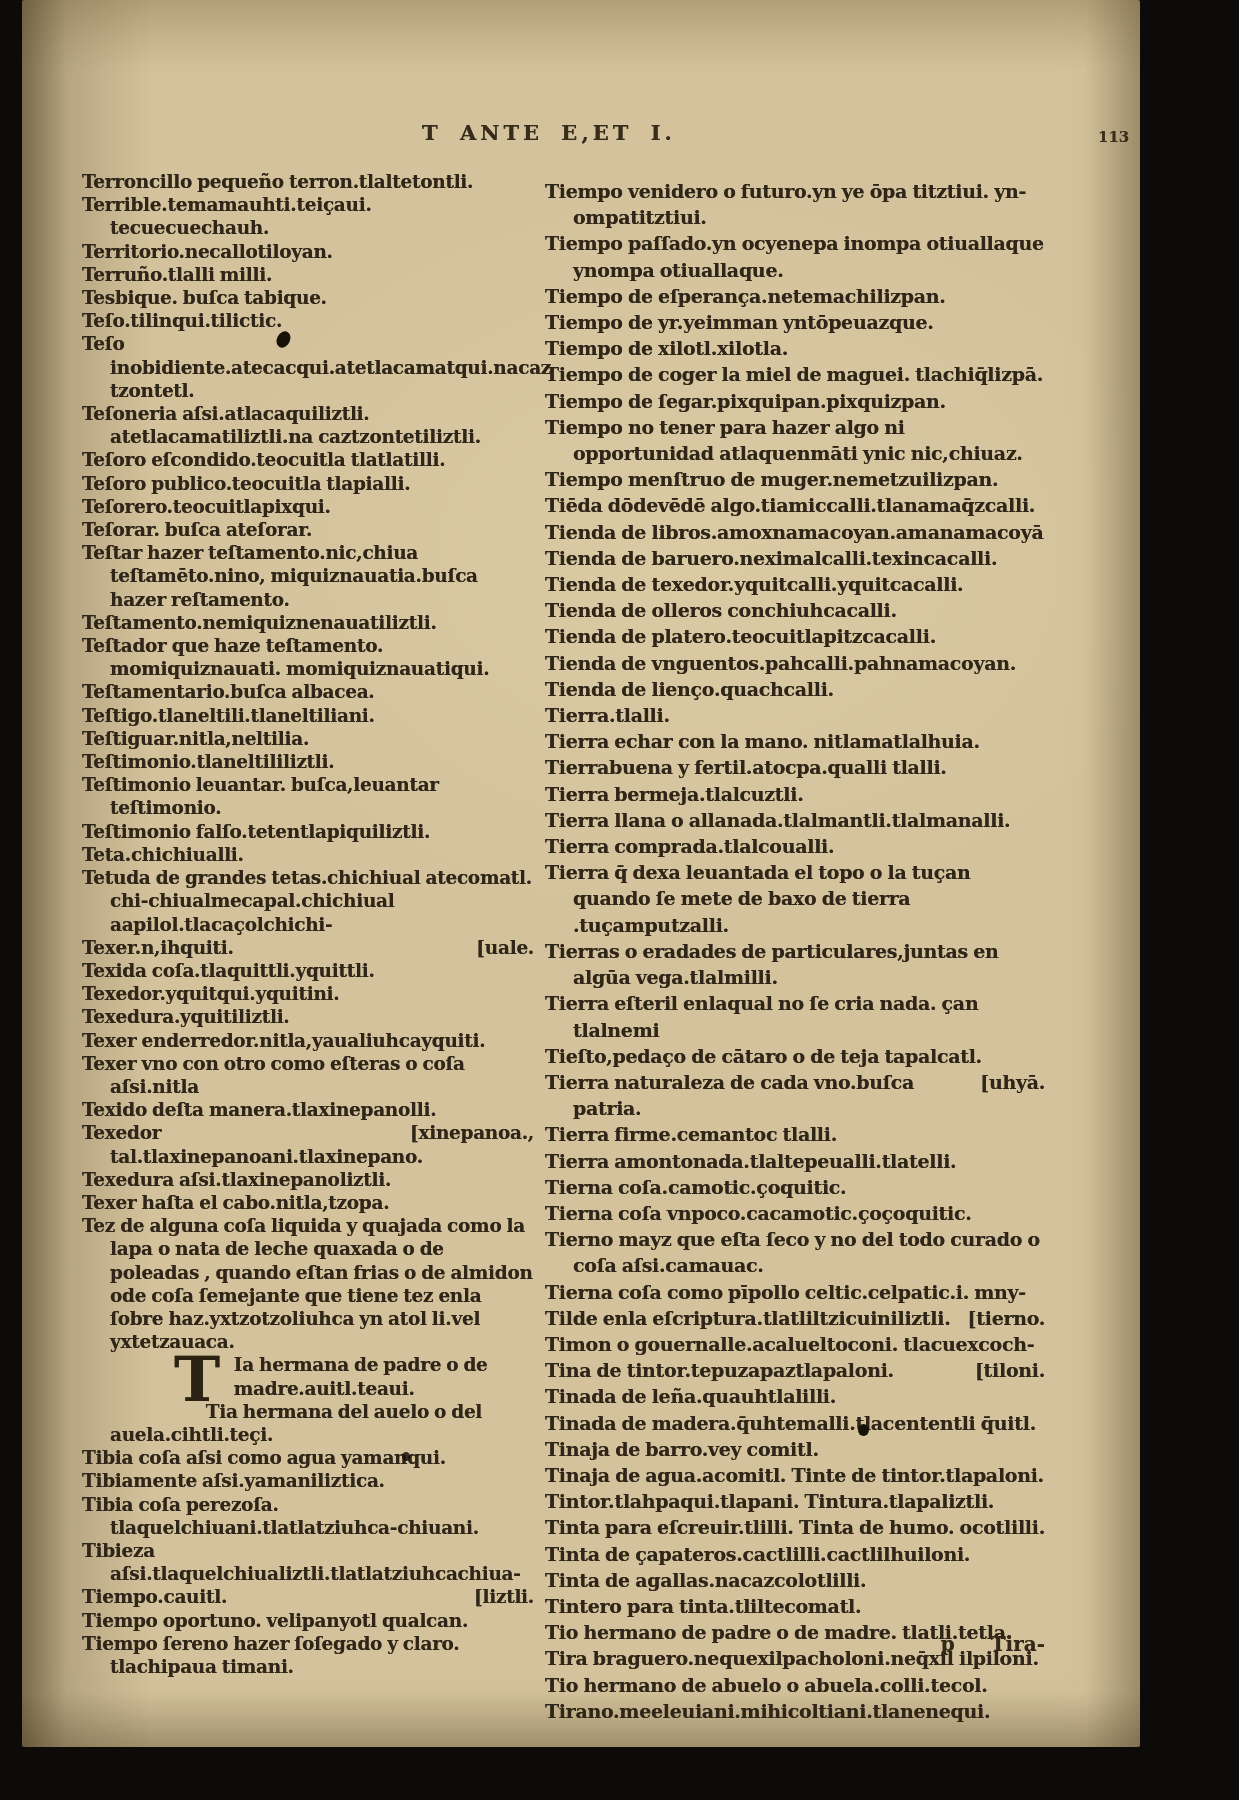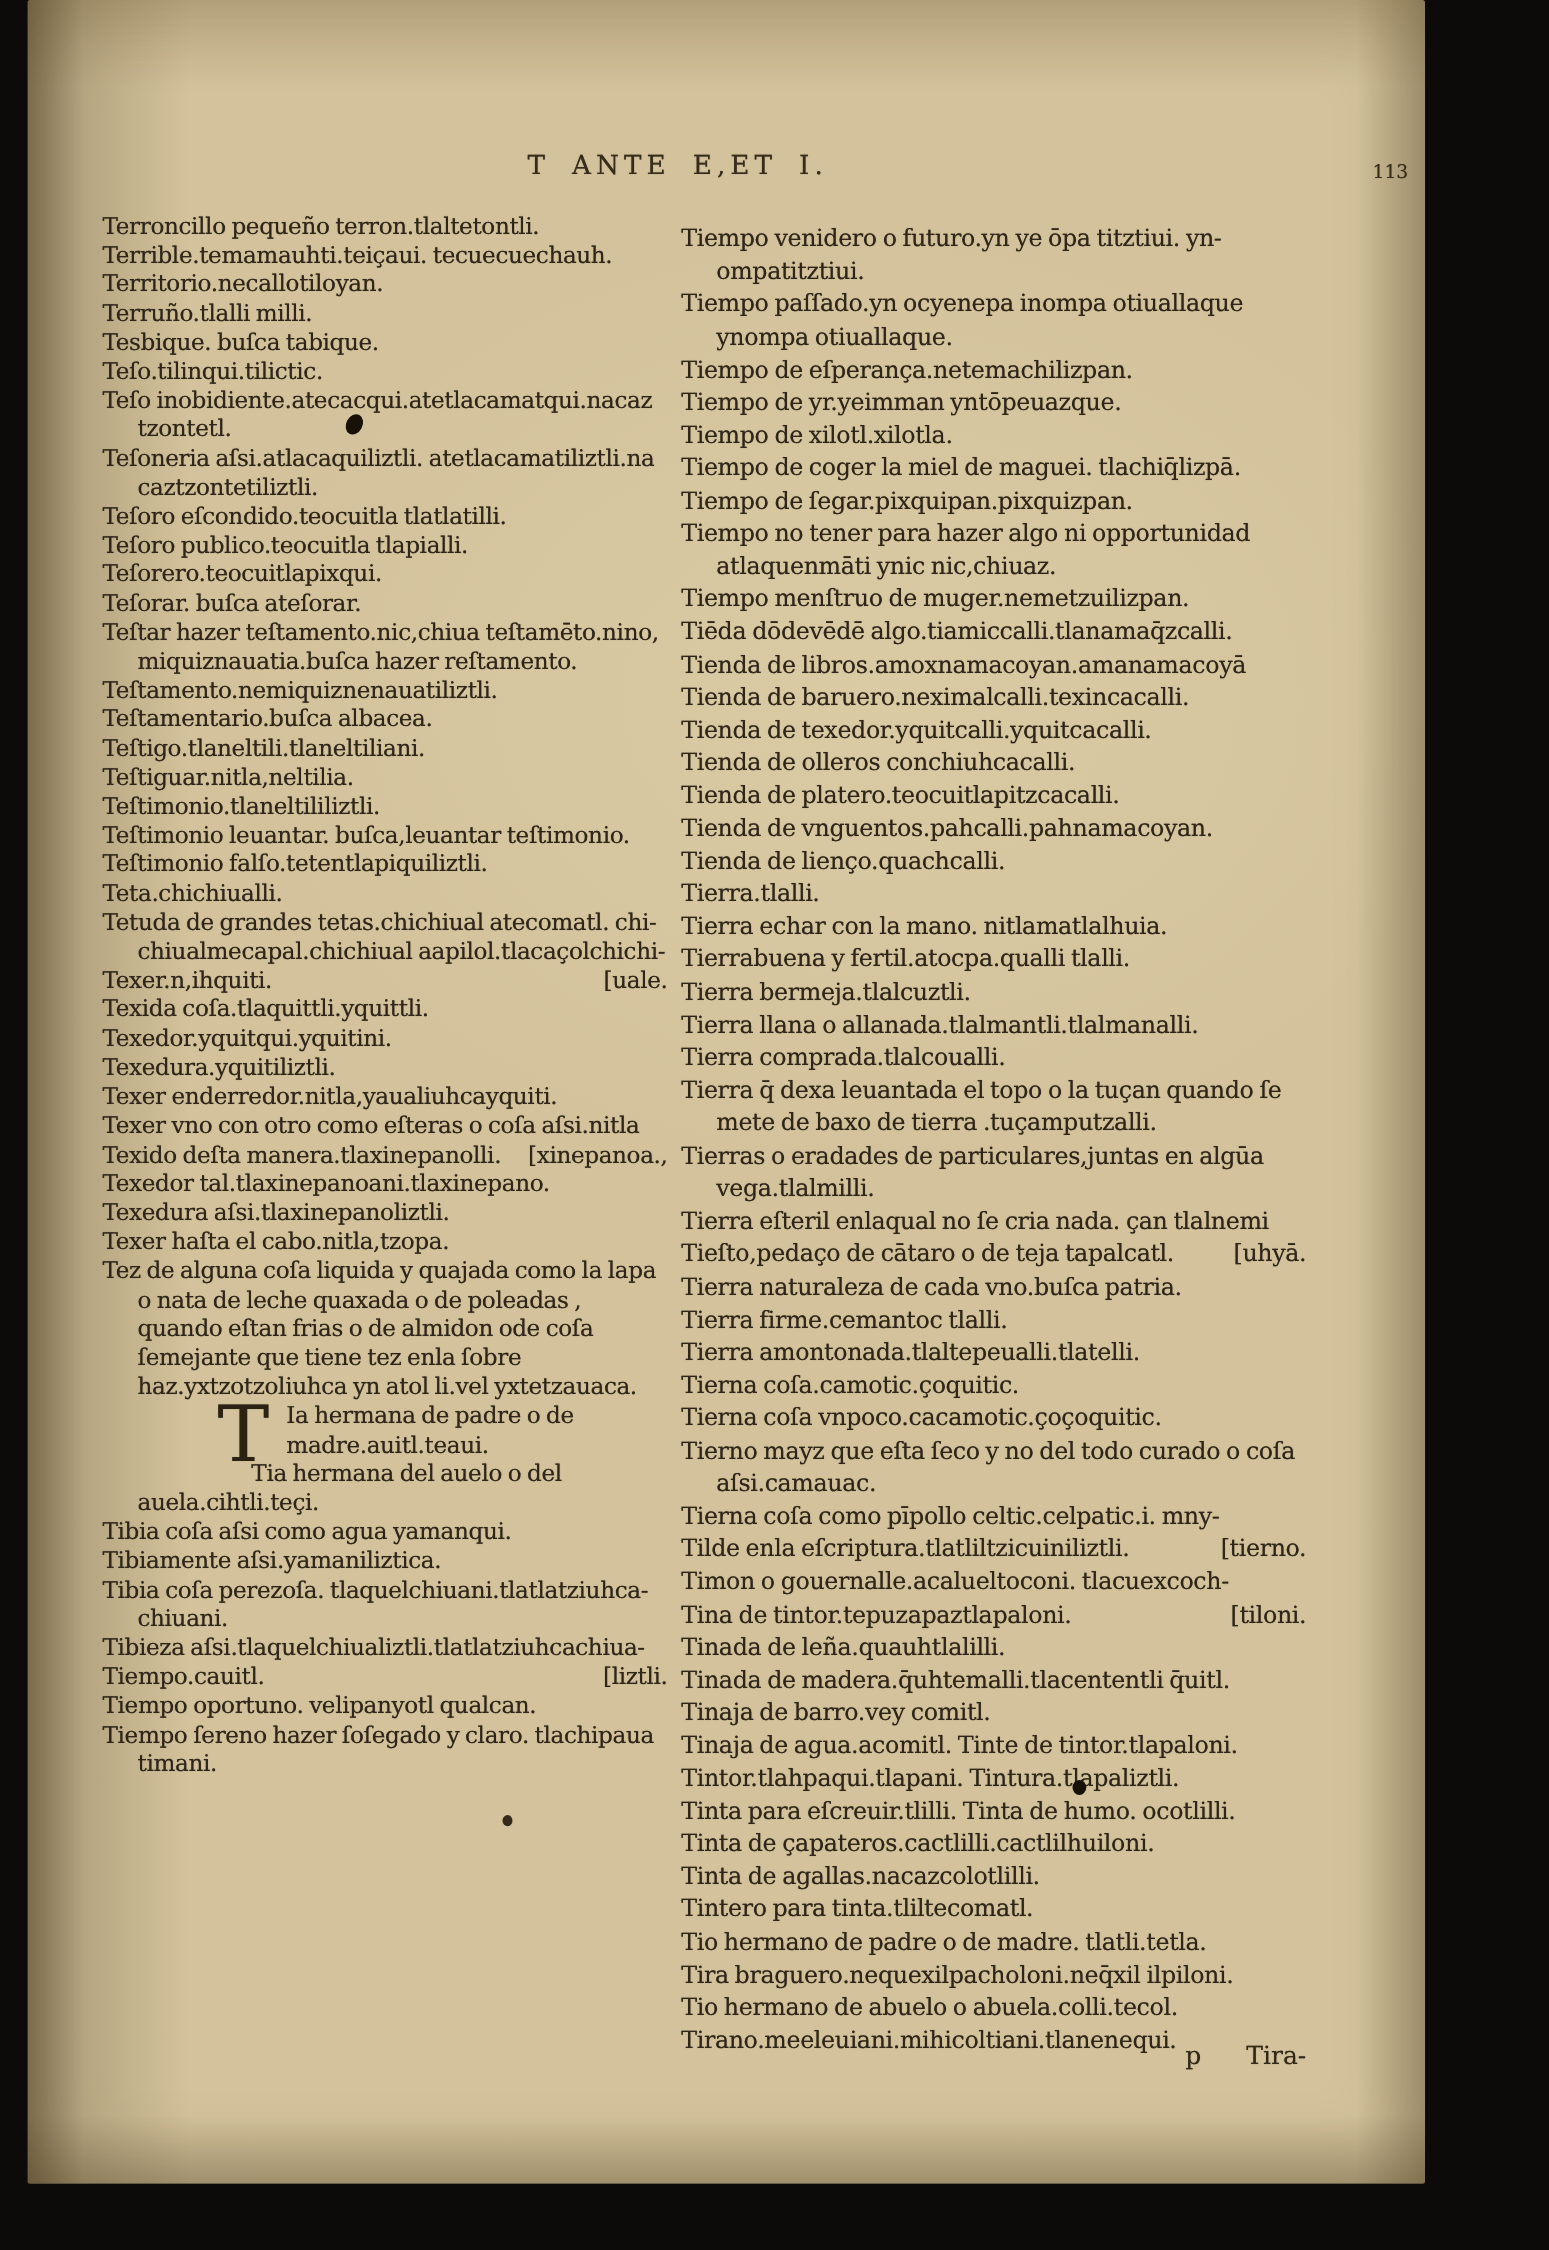--- a/index.html
+++ b/index.html
@@ -15,20 +15,21 @@
     background:
       linear-gradient(90deg, rgba(62,48,22,.55) 0, rgba(62,48,22,.18) 45px, rgba(0,0,0,0) 130px),
       linear-gradient(270deg, rgba(70,55,28,.30) 0, rgba(0,0,0,0) 55px),
       linear-gradient(0deg, rgba(70,55,28,.28) 0, rgba(0,0,0,0) 55px),
       linear-gradient(180deg, rgba(120,98,55,.22) 0, rgba(0,0,0,0) 70px),
       radial-gradient(ellipse 700px 520px at 60% 32%, rgba(238,226,190,.28), rgba(0,0,0,0) 72%),
       #d3c29b;
     border-radius:2px;
     box-shadow: inset 0 0 70px rgba(80,62,30,.25);
     color:#2f2619;
+    font-weight:bold;
   }
   .running-head{
     position:absolute;left:400px;top:120px;width:240px;
     text-align:center;
     font-size:21px;letter-spacing:4px;word-spacing:7px;
     color:#372c1b;
     text-shadow:0 0 .6px rgba(47,38,25,.7);
     white-space:nowrap;
   }
   .page-number{
@@ -90,20 +91,21 @@
       <p class="entry"><span class="entry-text">Tesbique. buſca tabique.</span></p>
       <p class="entry"><span class="entry-text">Teſo.tilinqui.tilictic.</span></p>
       <p class="entry"><span class="entry-text">Teſo inobidiente.atecacqui.atetlacamatqui.nacaz tzontetl.</span></p>
       <p class="entry"><span class="entry-text">Teſoneria aſsi.atlacaquiliztli. atetlacamatiliztli.na caztzontetiliztli.</span></p>
       <p class="entry"><span class="entry-text">Teſoro eſcondido.teocuitla tlatlatilli.</span></p>
       <p class="entry"><span class="entry-text">Teſoro publico.teocuitla tlapialli.</span></p>
       <p class="entry"><span class="entry-text">Teſorero.teocuitlapixqui.</span></p>
       <p class="entry"><span class="entry-text">Teſorar. buſca ateſorar.</span></p>
       <p class="entry"><span class="entry-text">Teſtar hazer teſtamento.nic,chiua teſtamēto.nino, miquiznauatia.buſca hazer reſtamento.</span></p>
       <p class="entry"><span class="entry-text">Teſtamento.nemiquiznenauatiliztli.</span></p>
+      <p class="entry"><span class="entry-text">Teſtador que haze teſtamento. momiquiznauati. momiquiznauatiqui.</span></p>
       <p class="entry"><span class="entry-text">Teſtamentario.buſca albacea.</span></p>
       <p class="entry"><span class="entry-text">Teſtigo.tlaneltili.tlaneltiliani.</span></p>
       <p class="entry"><span class="entry-text">Teſtiguar.nitla,neltilia.</span></p>
       <p class="entry"><span class="entry-text">Teſtimonio.tlaneltililiztli.</span></p>
       <p class="entry"><span class="entry-text">Teſtimonio leuantar. buſca,leuantar teſtimonio.</span></p>
       <p class="entry"><span class="entry-text">Teſtimonio falſo.tetentlapiquiliztli.</span></p>
       <p class="entry"><span class="entry-text">Teta.chichiualli.</span></p>
       <p class="entry"><span class="entry-text">Tetuda de grandes tetas.chichiual atecomatl. chi-chiualmecapal.chichiual aapilol.tlacaçolchichi-</span></p>
       <p class="entry"><span class="entry-text">Texer.n,ihquiti.</span><span class="tail">[uale.</span></p>
       <p class="entry"><span class="entry-text">Texida coſa.tlaquittli.yquittli.</span></p>

